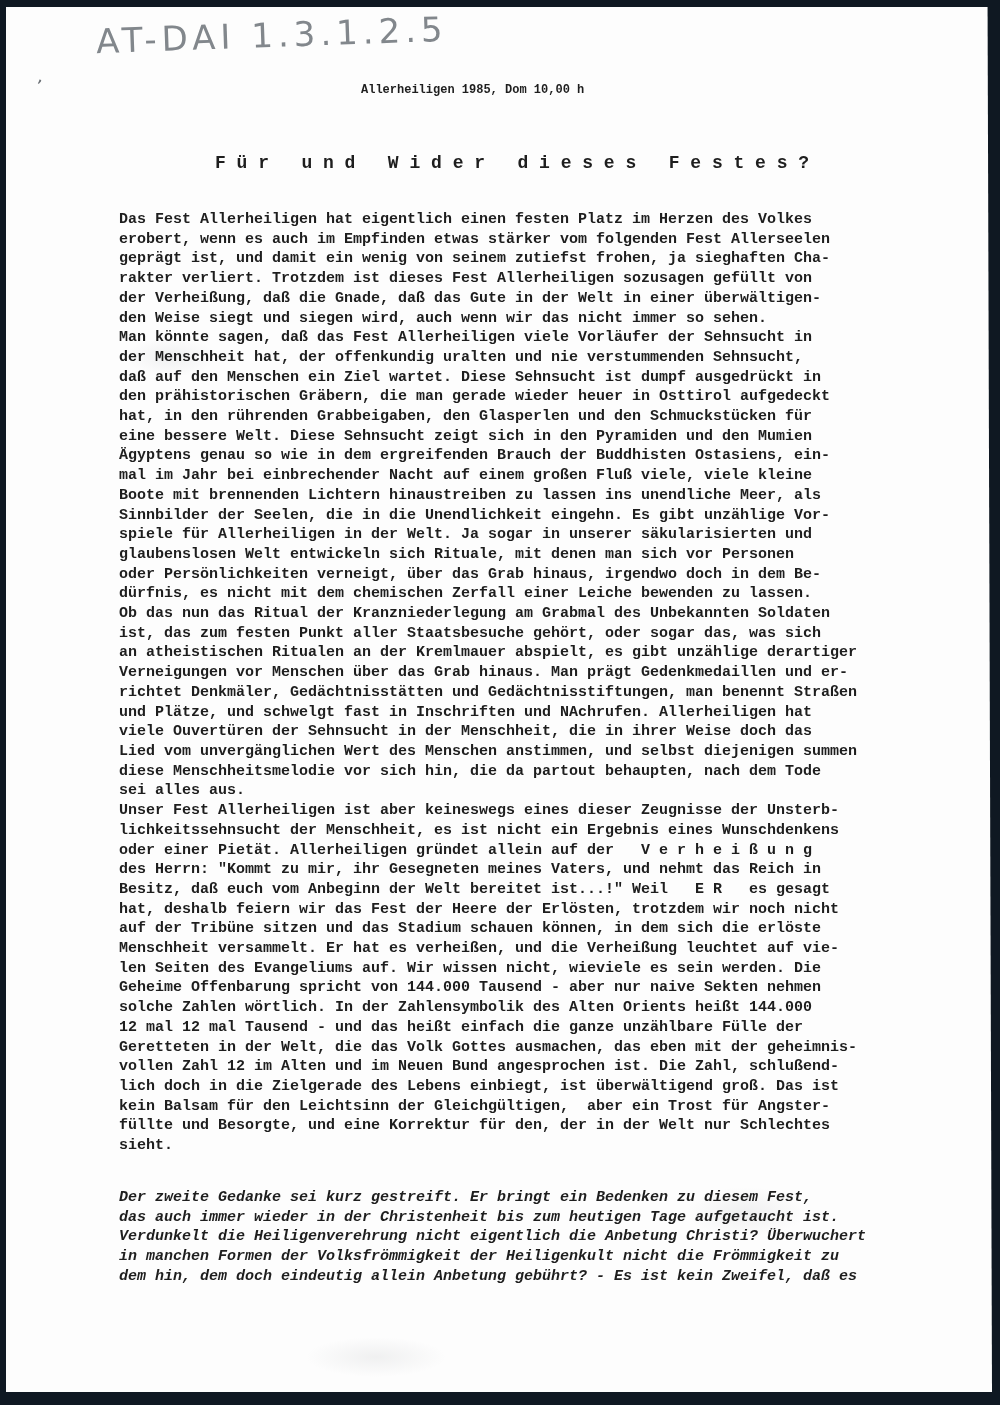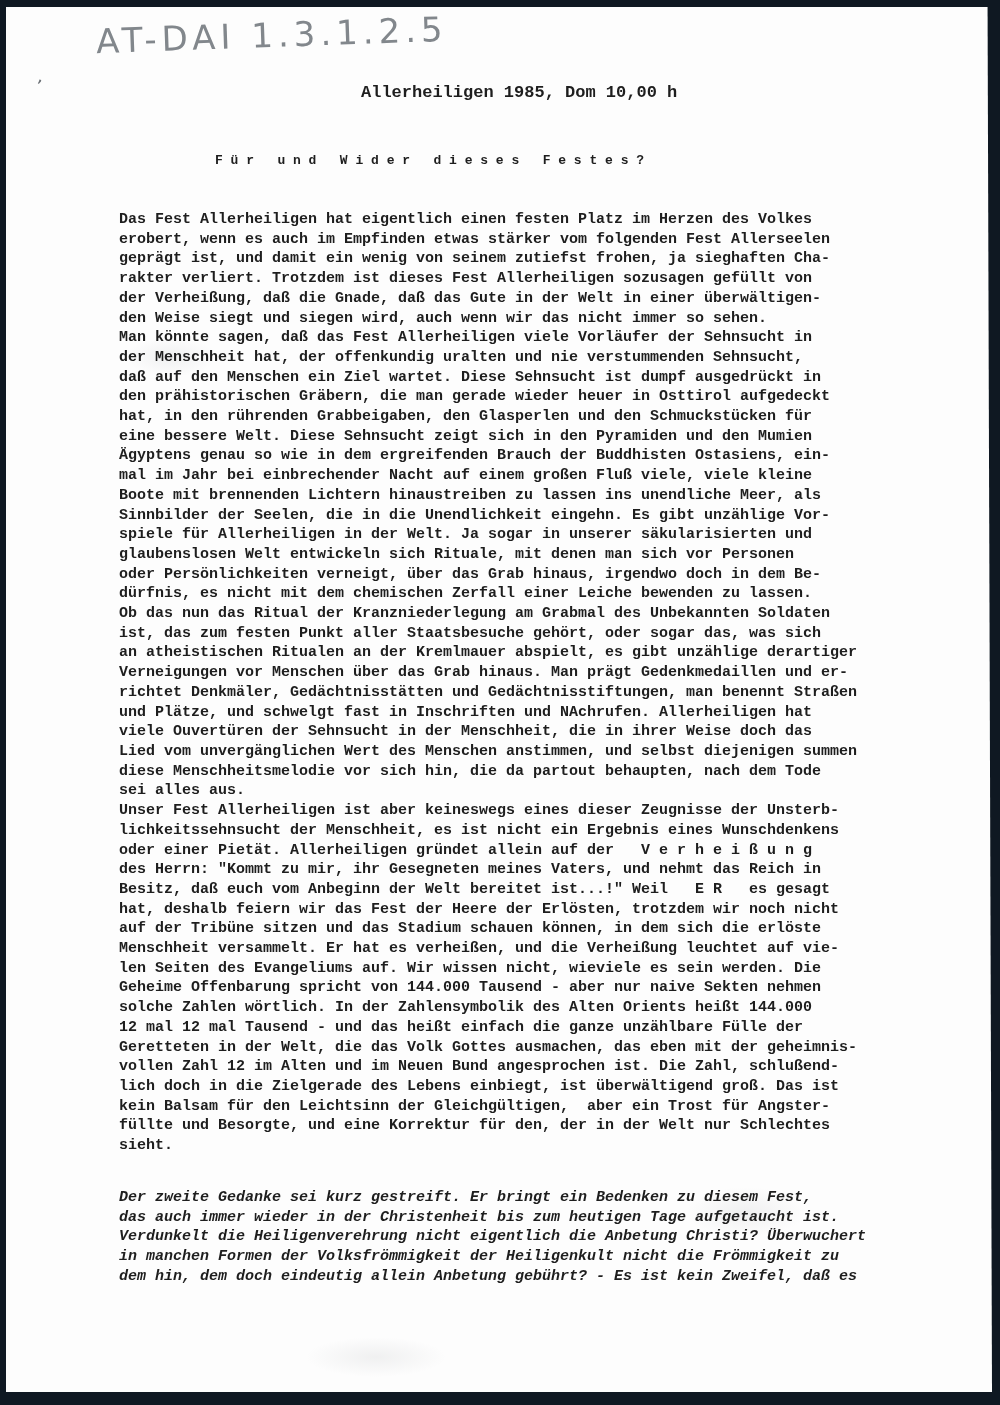--- a/index.html
+++ b/index.html
@@ -50,30 +50,30 @@
     color: #6d7277;
     font-family: "DejaVu Sans", sans-serif;
     font-size: 18px;
     transform: rotate(12deg);
   }
   .doc-title {
     position: absolute;
     left: 355px;
     top: 76px;
     color: #1e1e1e;
-    font-size: 17px;
+    font-size: 12px;
     font-weight: bold;
     white-space: pre;
   }
   .doc-heading {
     position: absolute;
     left: 209px;
     top: 146px;
     color: #1e1e1e;
-    font-size: 13px;
+    font-size: 18px;
     font-weight: bold;
     white-space: pre;
   }
   .body-text {
     position: absolute;
     left: 113px;
     color: #1e1e1e;
     font-size: 15px;
     font-weight: bold;
     line-height: 19.7px;

